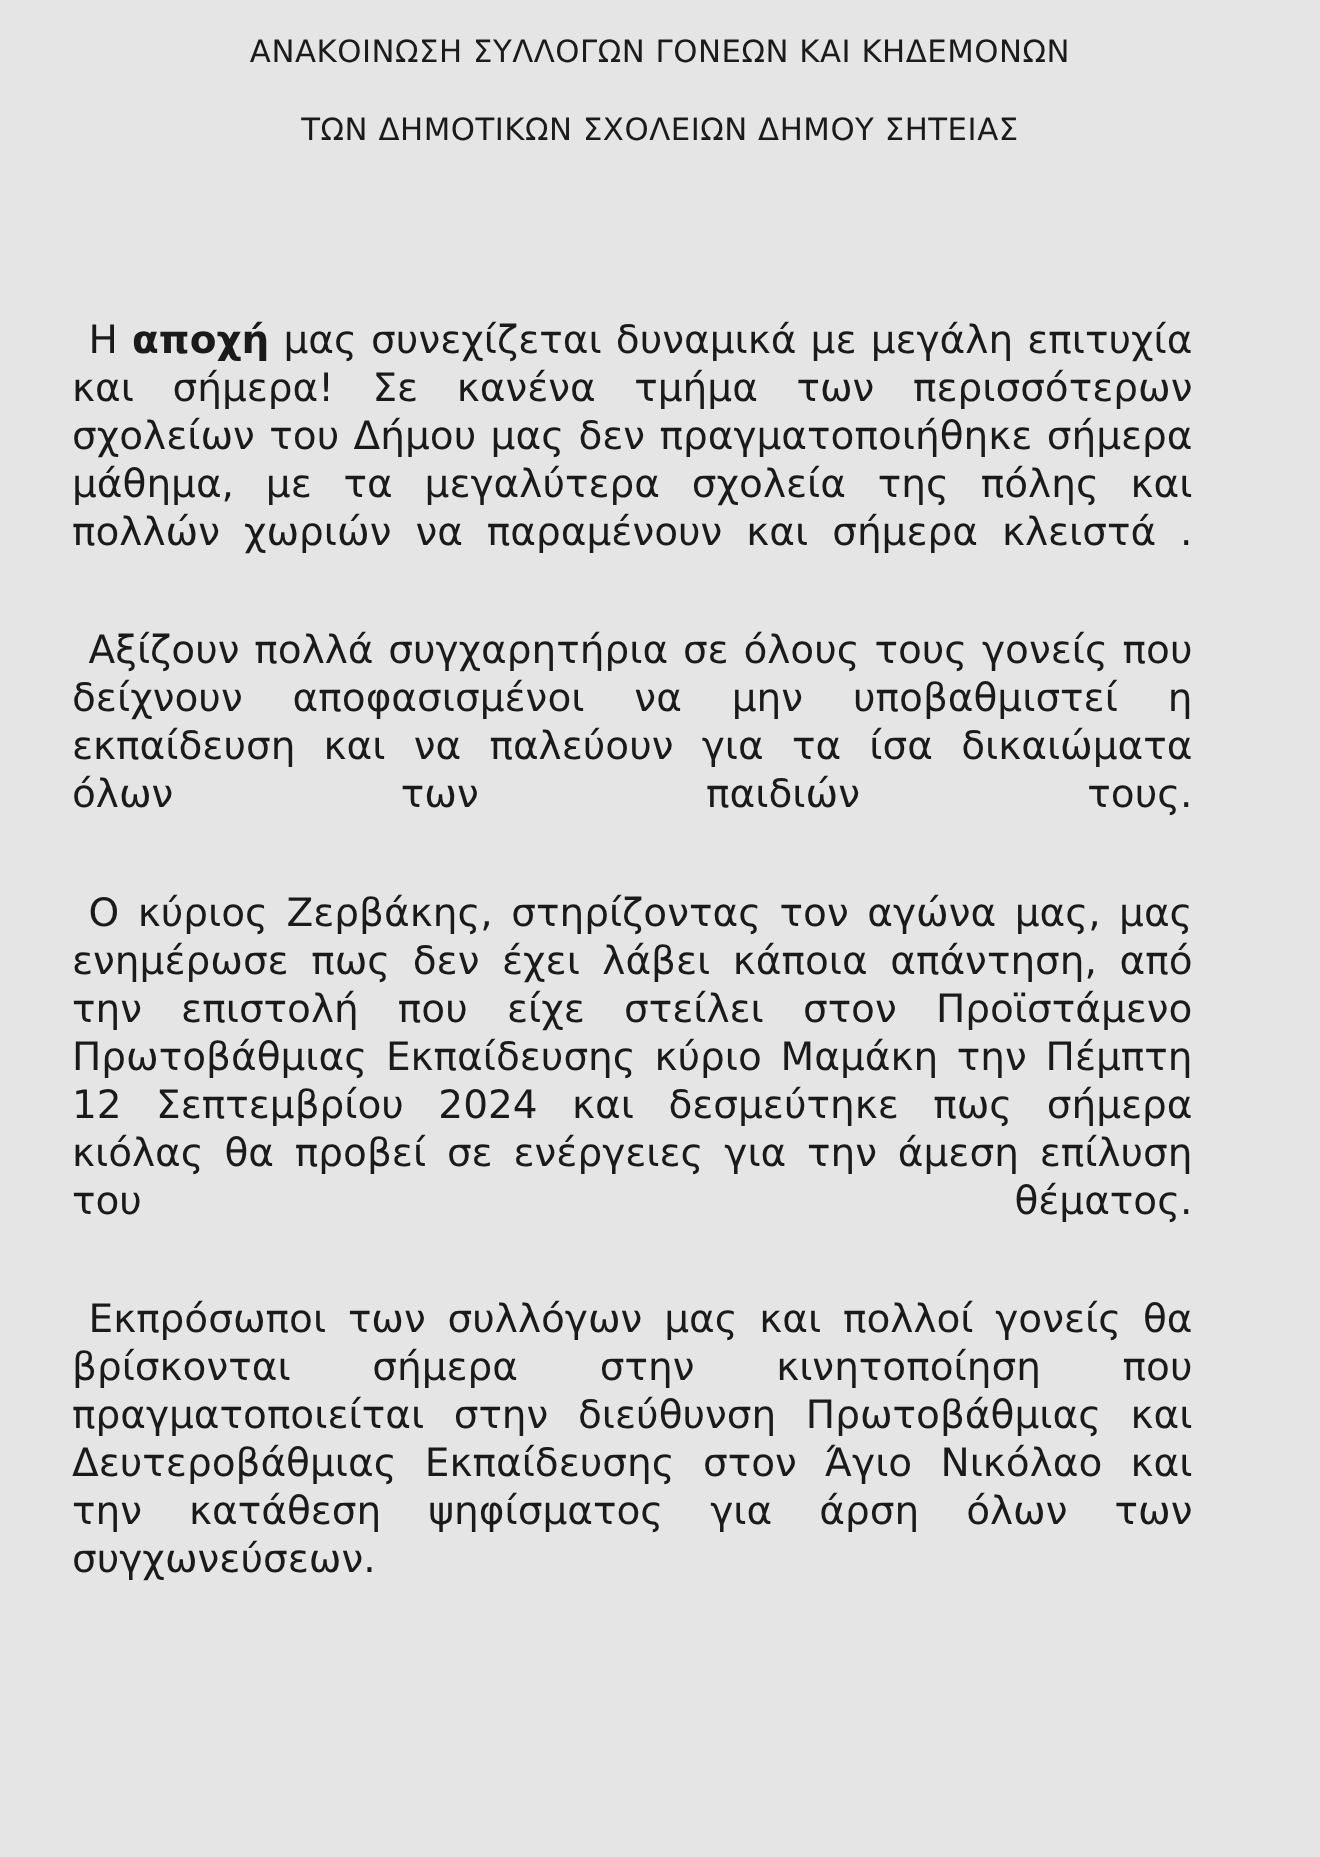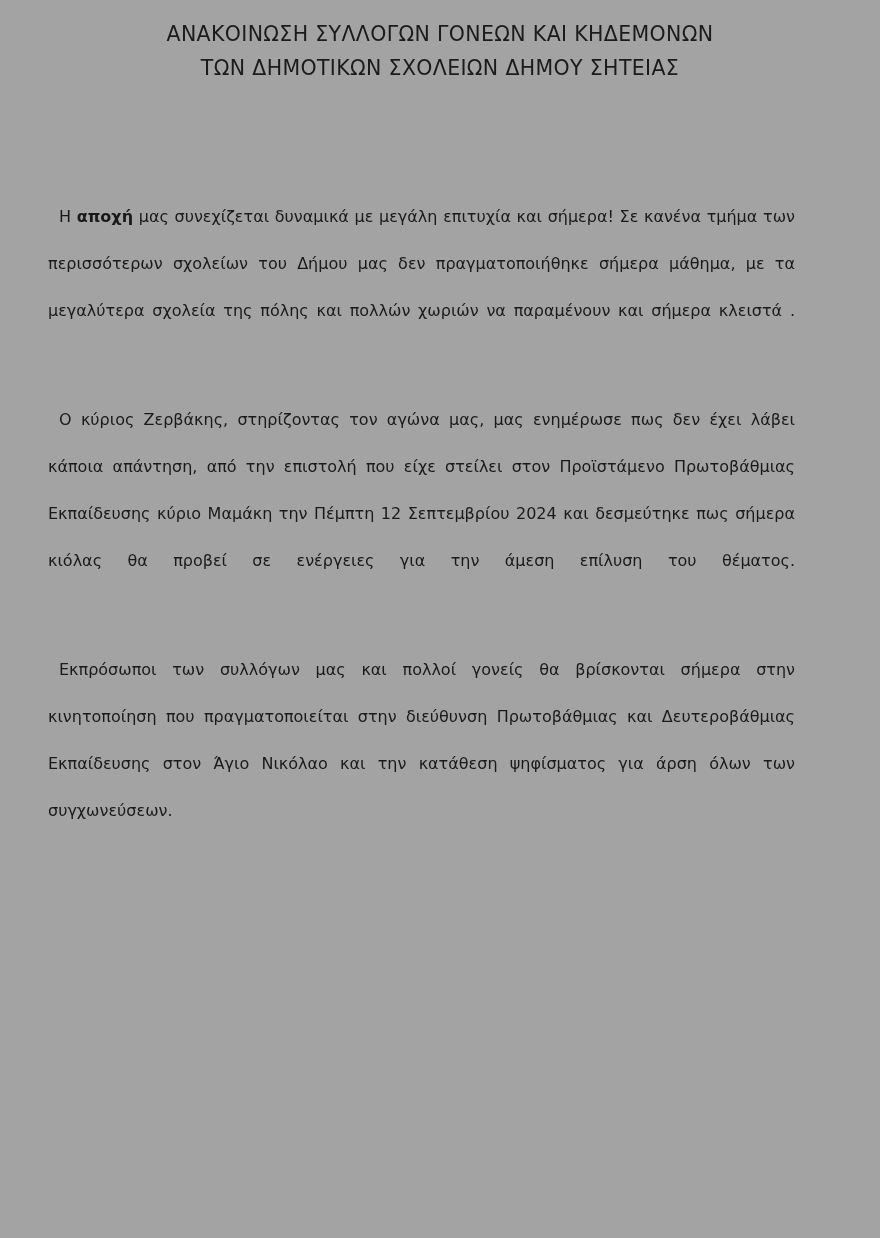--- a/index.html
+++ b/index.html
@@ -14,54 +14,54 @@
     overflow: hidden;
     font-family: "DejaVu Sans", "Liberation Sans", sans-serif;
     color: #161616;
     -webkit-font-smoothing: antialiased;
   }
 
   .page {
     position: relative;
     width: 880px;
     height: 1238px;
-    background: #a3a3a3;
+    background: #e5e5e5;
     box-sizing: border-box;
   }
 
   
   .heading-block {
     padding-top: 22px;
   }
   .heading {
     text-align: center;
     font-size: 20.5px;
     letter-spacing: 0.35px;
     font-weight: 400;
     color: #1b1b1b;
     line-height: 1.25;
   }
   .heading.second {
-    margin-top: 8px;
+    margin-top: 26px;
   }
 
   
   .body-block {
     margin-top: 112px;
     padding-left: 48px;
     padding-right: 85px;
   }
 
   p.para {
     margin: 0 0 15px 0;
     text-align: justify;
     text-justify: inter-word;
     text-indent: 11px;
-    font-size: 16px;
-    line-height: 47px;
+    font-size: 26px;
+    line-height: 32px;
     color: #1a1a1a;
     word-spacing: 0.2px;
   }
   p.para:last-child {
     margin-bottom: 0;
   }
   p.para b {
     font-weight: 700;
   }
   
@@ -76,17 +76,18 @@
 
 <div class="page">
 
   <div class="heading-block">
     <div class="heading">ΑΝΑΚΟΙΝΩΣΗ ΣΥΛΛΟΓΩΝ ΓΟΝΕΩΝ ΚΑΙ ΚΗΔΕΜΟΝΩΝ</div>
     <div class="heading second">ΤΩΝ ΔΗΜΟΤΙΚΩΝ ΣΧΟΛΕΙΩΝ ΔΗΜΟΥ ΣΗΤΕΙΑΣ</div>
   </div>
 
   <div class="body-block">
       <p class="para"><span>Η </span><b>αποχή</b><span> μας συνεχίζεται δυναμικά με μεγάλη επιτυχία και σήμερα! Σε κανένα τμήμα των περισσότερων σχολείων του Δήμου μας δεν πραγματοποιήθηκε σήμερα μάθημα, με τα μεγαλύτερα σχολεία της πόλης και πολλών χωριών να παραμένουν και σήμερα κλειστά .</span></p>
+      <p class="para"><span>Αξίζουν πολλά συγχαρητήρια σε όλους τους γονείς που δείχνουν αποφασισμένοι να μην υποβαθμιστεί η εκπαίδευση και να παλεύουν για τα ίσα δικαιώματα όλων των παιδιών τους.</span></p>
       <p class="para"><span>Ο κύριος Ζερβάκης, στηρίζοντας τον αγώνα μας, μας ενημέρωσε πως δεν έχει λάβει κάποια απάντηση, από την επιστολή που είχε  στείλει στον Προϊστάμενο Πρωτοβάθμιας Εκπαίδευσης κύριο Μαμάκη την Πέμπτη 12 Σεπτεμβρίου 2024 και δεσμεύτηκε πως σήμερα κιόλας θα προβεί σε ενέργειες για την άμεση επίλυση του θέματος.</span></p>
       <p class="para"><span>Εκπρόσωποι των συλλόγων μας και πολλοί γονείς θα βρίσκονται σήμερα στην κινητοποίηση που πραγματοποιείται στην διεύθυνση Πρωτοβάθμιας και Δευτεροβάθμιας Εκπαίδευσης στον Άγιο Νικόλαο και την κατάθεση ψηφίσματος για άρση όλων των συγχωνεύσεων.</span></p>
     </div>
 
 </div>
 
 </body></html>

